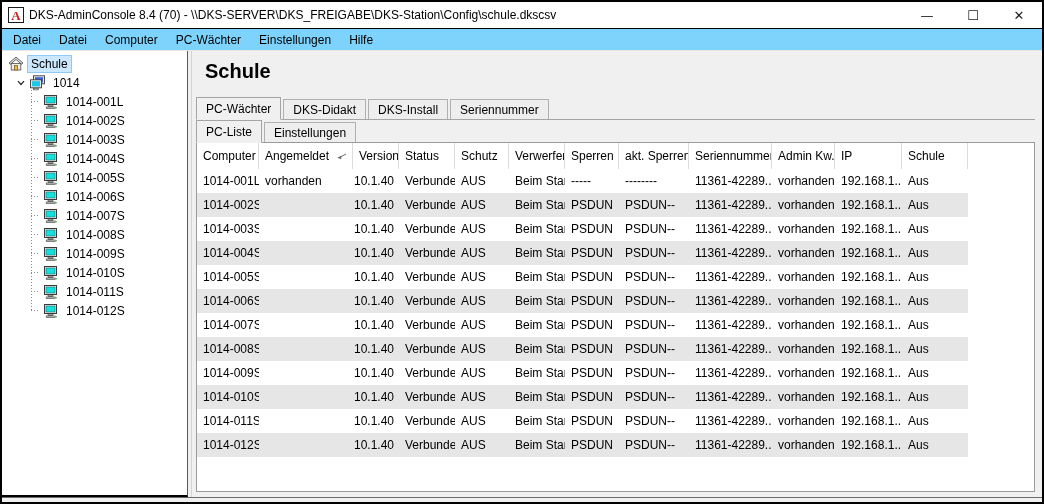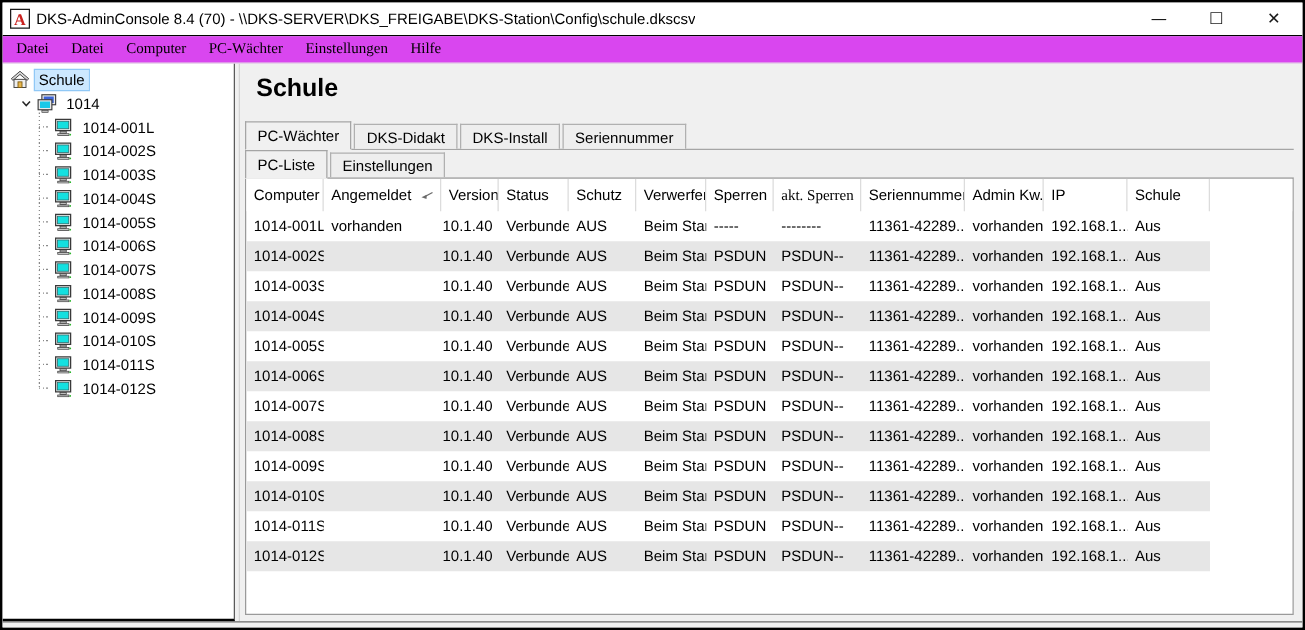--- a/index.html
+++ b/index.html
@@ -7,21 +7,21 @@
   .window{width:1044px;height:504px;background:#fff;border:2px solid #000;display:flex;flex-direction:column;overflow:hidden;}
 
   
   .titlebar{height:27px;background:#fff;border-bottom:1px solid #000;display:flex;align-items:center;flex:0 0 auto;}
   .app-icon{width:16px;height:16px;margin:0 5px 0 6px;border:1px solid #1a1a1a;background:#fff;display:flex;align-items:flex-end;justify-content:center;font-family:"Liberation Serif",serif;font-weight:bold;font-size:13px;line-height:13px;color:#c9211e;}
   .title-text{font-size:12px;color:#000;white-space:nowrap;overflow:hidden;}
   .titlebar .spacer{flex:1;}
   .winbtn{width:46px;height:100%;display:flex;align-items:center;justify-content:center;font-size:13px;color:#1a1a1a;font-family:"DejaVu Sans",sans-serif;}
 
   
-  .menubar{height:22px;background:#d946ef;display:flex;padding-left:2px;border-bottom:1px solid #e6e6e6;flex:0 0 auto;font-family:Liberation Serif, serif;}
+  .menubar{height:22px;background:#7dd3fc;display:flex;align-items:center;padding-left:2px;border-bottom:1px solid #e6e6e6;flex:0 0 auto;}
   .menu-item{font-size:12px;color:#000;padding:2px 9px;cursor:default;}
 
   
   .content{flex:1;display:flex;min-height:0;}
   .treepanel{width:186px;background:#fff;border-right:1px solid #5a5a5a;border-bottom:2px solid #000;overflow:hidden;padding-top:3px;flex:0 0 auto;position:relative;}
   .splitter{width:4px;background:#f0f0f0;border-right:1px solid #d4d4d4;flex:0 0 auto;}
 
   .tree-row{height:19px;display:flex;align-items:center;font-size:12px;color:#000;white-space:nowrap;}
   .tree-row .chev{width:16px;height:16px;display:flex;align-items:center;justify-content:center;flex:0 0 auto;}
   .tree-row .t-icon{width:18px;height:16px;display:flex;align-items:center;justify-content:center;flex:0 0 auto;}
@@ -300,21 +300,21 @@
             </div>
             <div class="th" style="width: 54px;">
               <span>Schutz</span>
             </div>
             <div class="th" style="width: 56px;">
               <span>Verwerfen</span>
             </div>
             <div class="th" style="width: 54px;">
               <span>Sperren</span>
             </div>
-            <div class="th" style="width: 70px; font-family: Liberation Serif, serif;">
+            <div class="th" style="width: 70px;">
               <span>akt. Sperren</span>
             </div>
             <div class="th" style="width: 83px;">
               <span>Seriennummer</span>
             </div>
             <div class="th" style="width: 63px;">
               <span>Admin Kw.</span>
             </div>
             <div class="th" style="width: 67px;">
               <span>IP</span>

